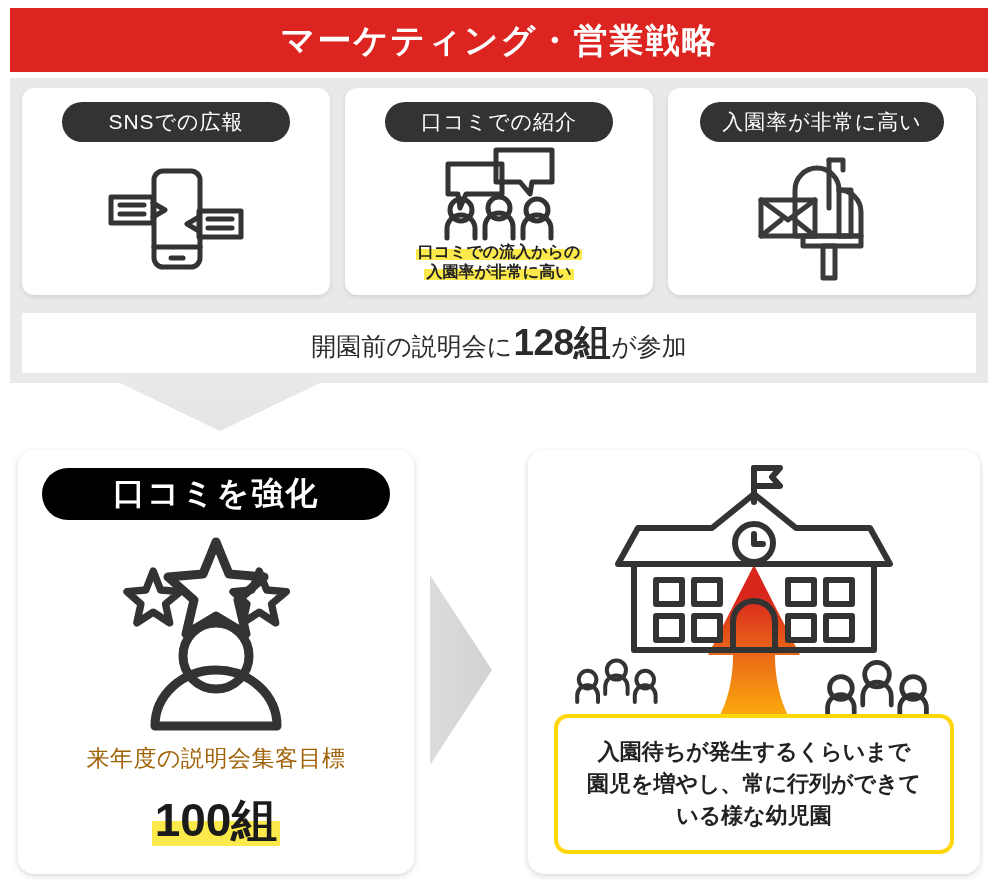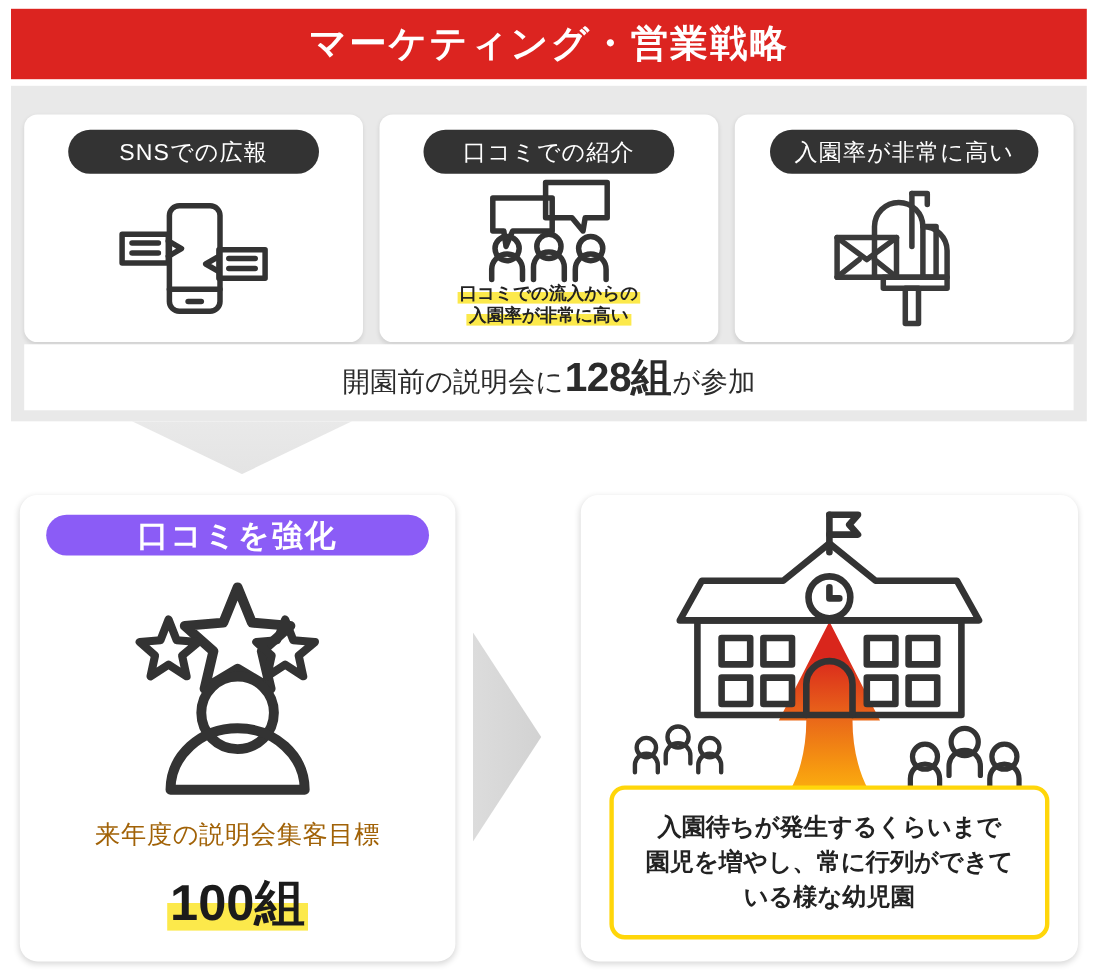--- a/index.html
+++ b/index.html
@@ -64,21 +64,20 @@
   .top-card {
     width: 308px;
     height: 207px;
     background: #ffffff;
     border-radius: 12px;
     box-shadow: 0 2px 4px rgba(0,0,0,0.10);
     position: relative;
     display: flex;
     flex-direction: column;
     align-items: center;
-    margin-top: 16px;
   }
   .card-pill {
     margin-top: 14px;
     background: #333333;
     color: #ffffff;
     border-radius: 22px;
     height: 40px;
     min-width: 228px;
     padding: 0 22px;
     display: flex;
@@ -153,29 +152,29 @@
     height: 424px;
     background: #ffffff;
     border-radius: 16px;
     box-shadow: 0 2px 6px rgba(0,0,0,0.16);
     display: flex;
     flex-direction: column;
     align-items: center;
   }
   .red-pill {
     margin-top: 18px;
-    background: #8b5cf6;
+    background: #000000;
     color: #ffffff;
     border-radius: 28px;
-    height: 37px;
+    height: 52px;
     width: 348px;
     display: flex;
     align-items: center;
     justify-content: center;
-    font-size: 28px;
+    font-size: 32px;
     font-weight: bold;
     letter-spacing: 2px;
   }
   .left-icon-area {
     flex: 1;
     display: flex;
     align-items: center;
     justify-content: center;
     width: 100%;
   }

